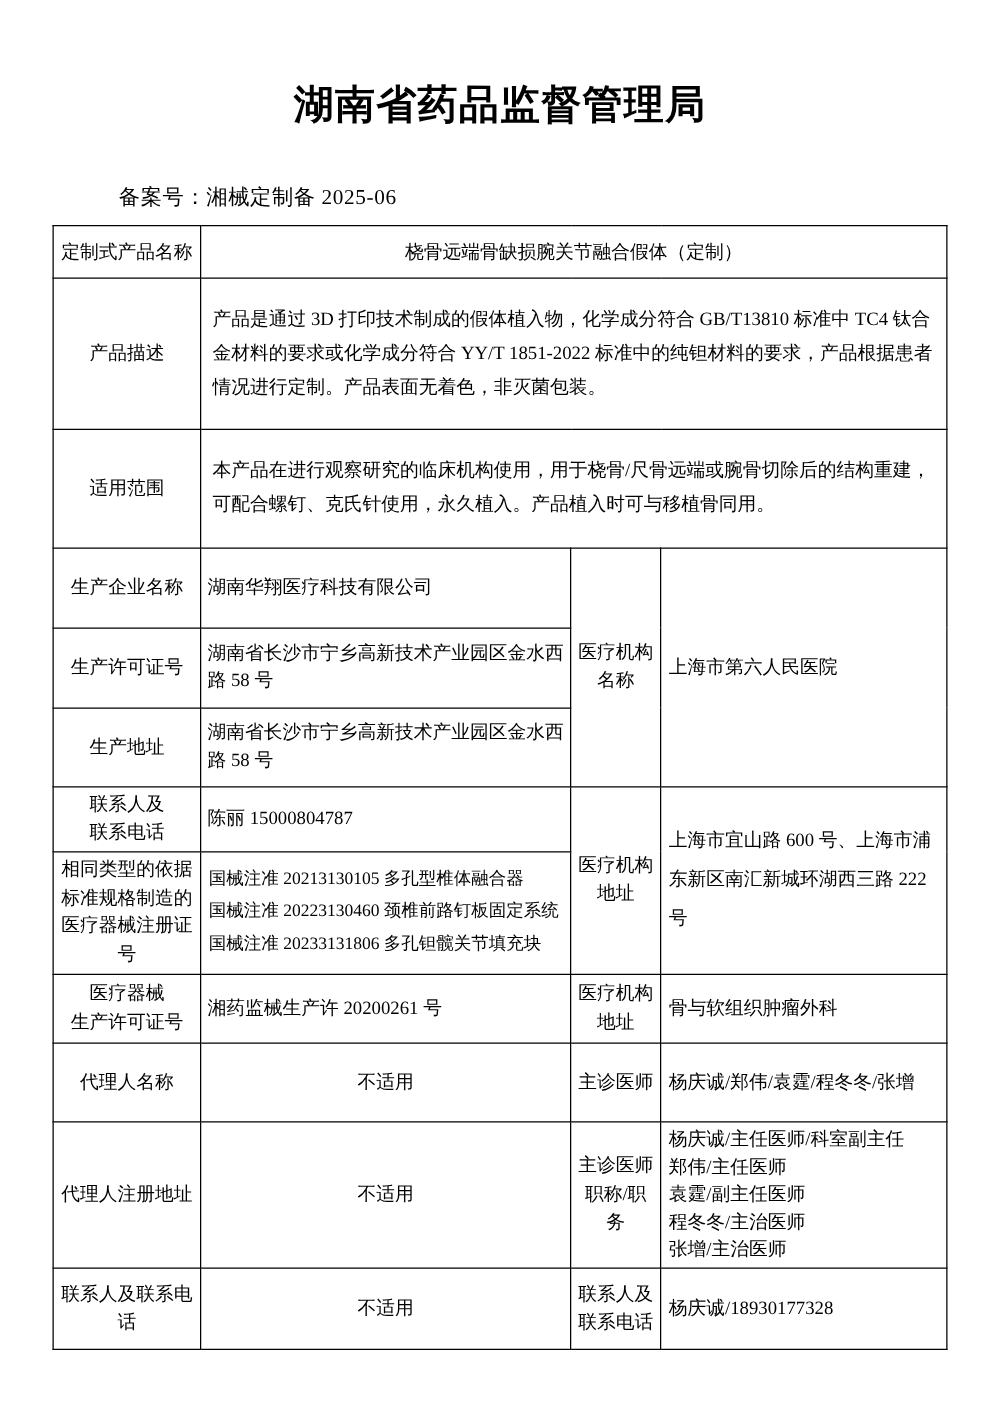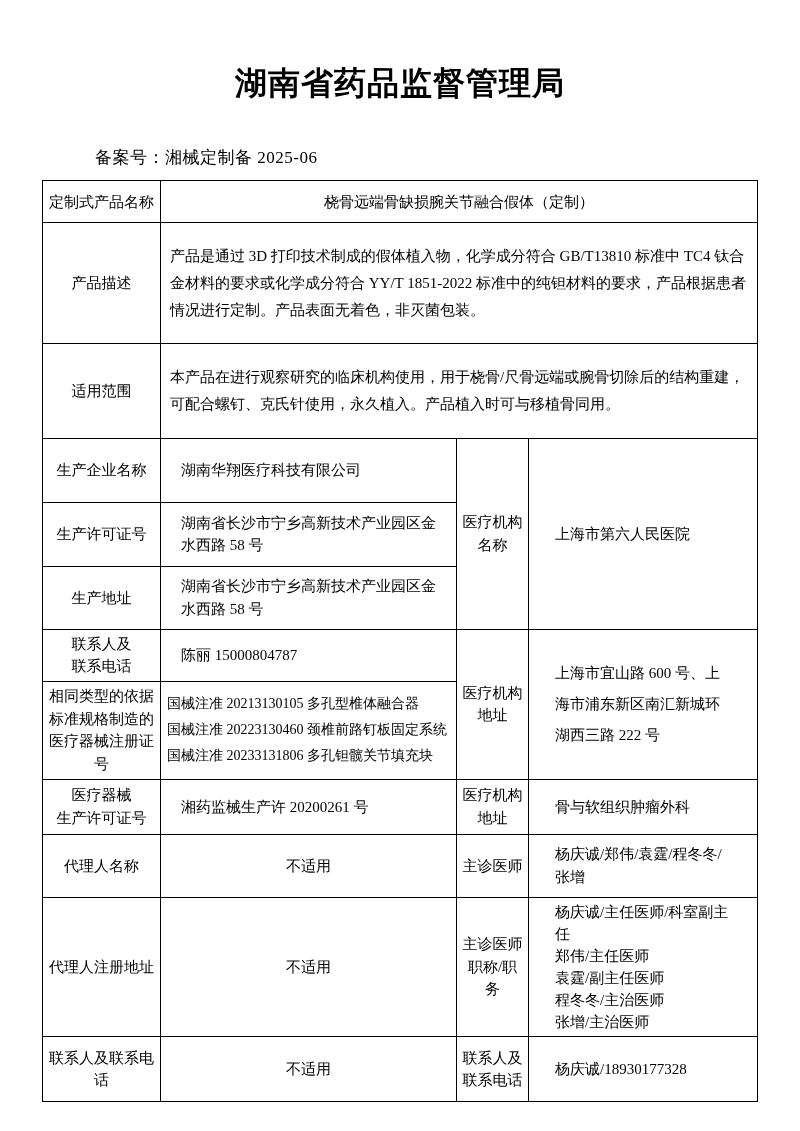--- a/index.html
+++ b/index.html
@@ -15,28 +15,28 @@
   .title-line{display:block;}
   .record-line{
     margin:40px 0 11px 95px;font-size:17px;letter-spacing:0.5px;
   }
   table.info-table{
     border-collapse:collapse;table-layout:fixed;
     margin-left:42px;width:715px;
   }
   td{
     border:1px solid #000;vertical-align:middle;
-    font-size:15px;line-height:1.5;padding:3px 20px;
+    font-size:15px;line-height:1.5;padding:3px 5px;
     overflow:hidden;word-break:break-all;
   }
   td.lbl{text-align:center;padding:3px 5px;margin-left:18px;}
   td.cc{text-align:center;}
   td.pre{white-space:pre-line;}
   td.para{line-height:1.78;padding:20px 9px;}
-  td.val4{padding:3px 26px;}
+  td.val4{padding:3px 6px;}
   td.addr{line-height:2.05;}
   td.certs{font-size:14px;padding:3px 6px;}
   td.certs div{margin:6px 0;line-height:1.45;}
   td.titles div{line-height:1.47;}
 </style>
 </head>
 <body>
 
 <div class="page">
 

